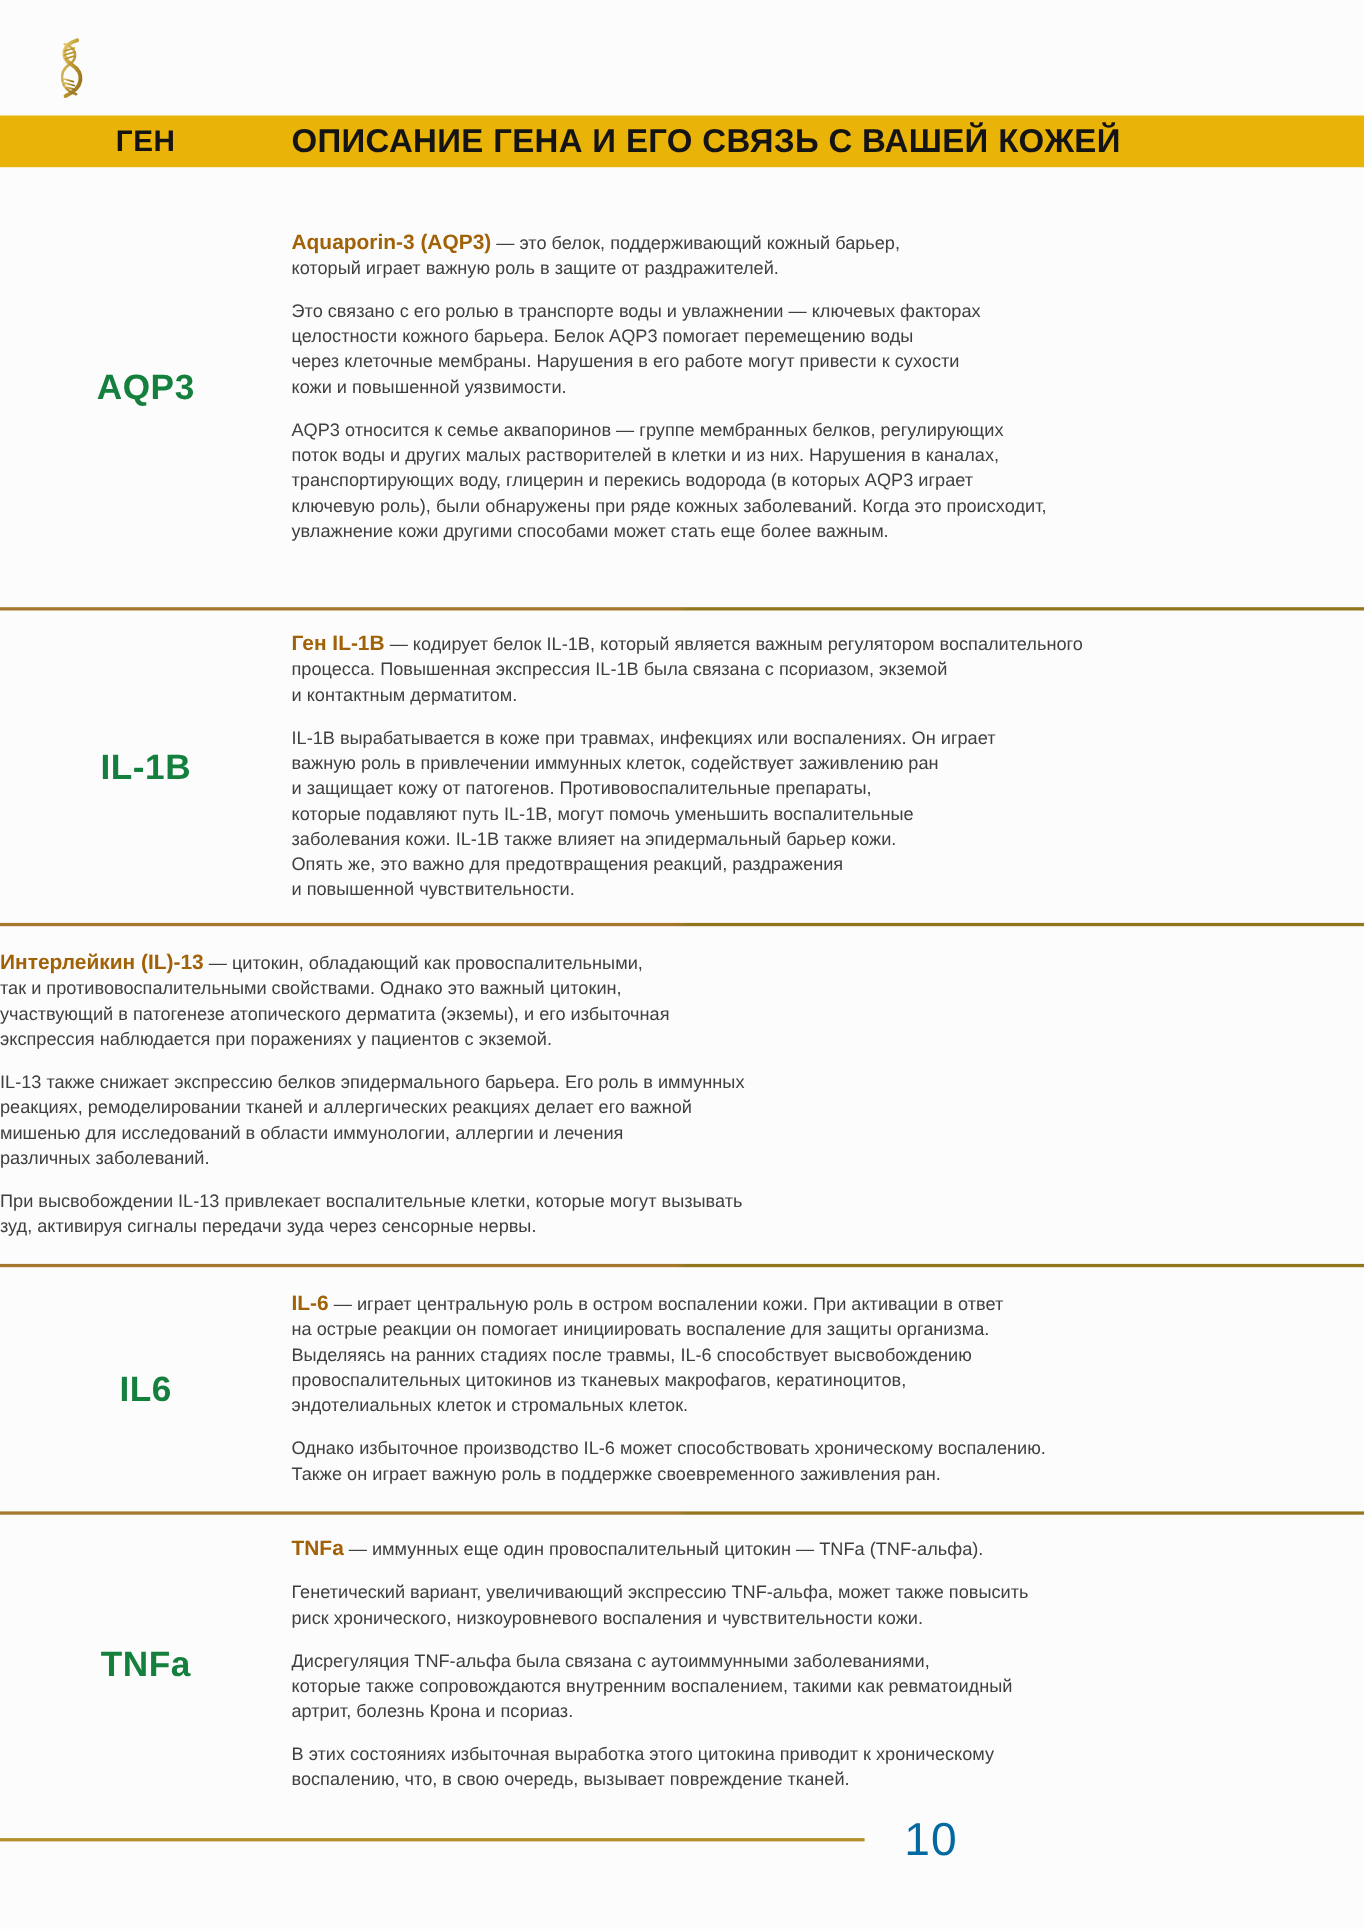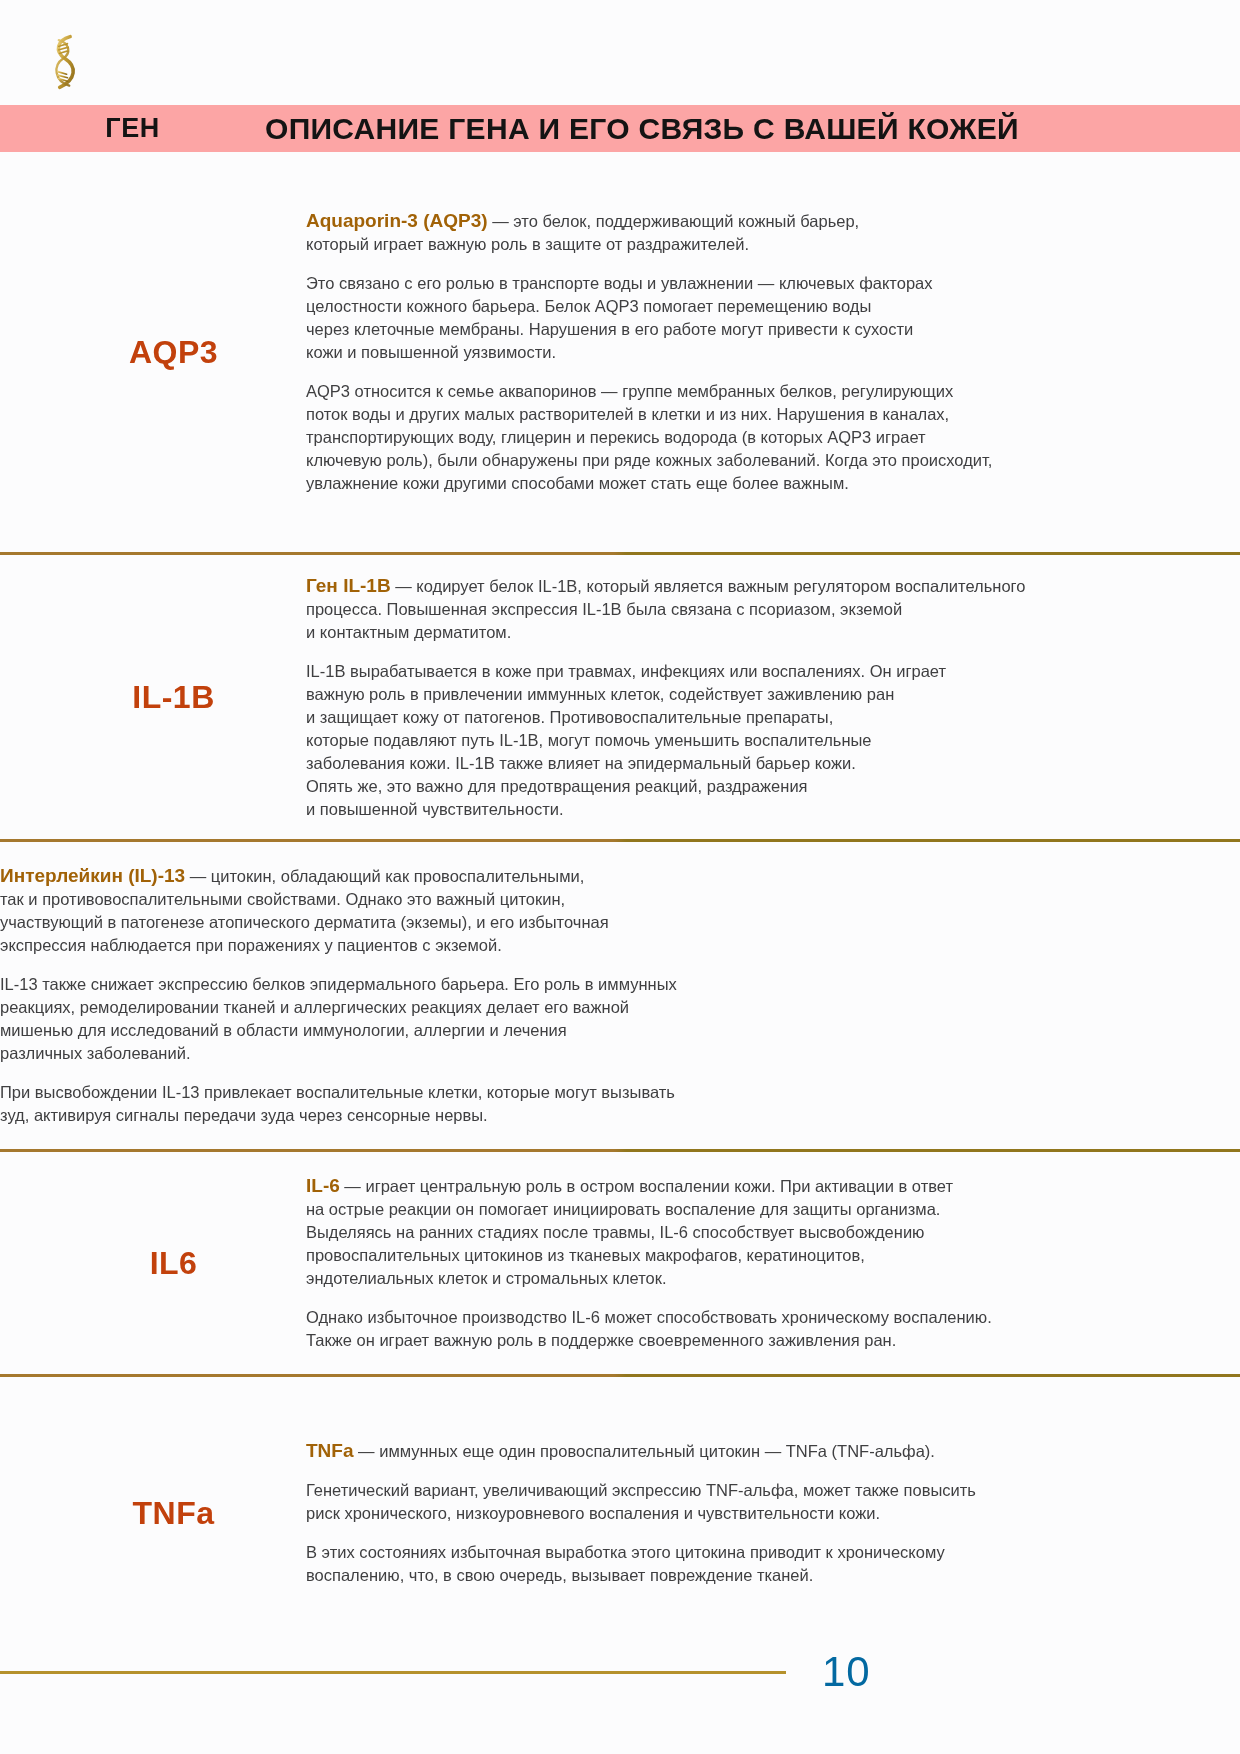--- a/index.html
+++ b/index.html
@@ -7,37 +7,37 @@
     width:1240px;height:1754px;
     background:#fcfcfd;
     font-family:"Liberation Sans",sans-serif;
     position:relative;
     overflow:hidden;
     color:#3f3f41;
   }
   .top-area{height:105px;position:relative;}
   .logo{position:absolute;left:46px;top:34px;width:36px;height:56px;}
   .header-bar{
-    height:47px;background:#fca5a5;
+    height:47px;background:#eab308;
     display:flex;align-items:center;
   }
   .header-gene{
     width:265px;text-align:center;
     font-size:27px;font-weight:700;color:#141414;letter-spacing:.5px;
   }
   .header-desc{
     font-size:30px;font-weight:700;color:#141414;letter-spacing:.3px;
   }
   .section{
     display:flex;align-items:center;
   }
   .gene-cell{
     width:265px;flex:0 0 265px;
     text-align:center;
-    font-size:32px;font-weight:700;color:#c2410c;letter-spacing:.5px;padding-left:41px;
+    font-size:32px;font-weight:700;color:#15803d;letter-spacing:.5px;
   }
   .desc-cell{width:785px;flex:0 0 785px;}
   .para{
     margin:0 0 16px 0;
     font-size:16.5px;line-height:23px;color:#3f3f41;
   }
   .para:last-child{margin-bottom:0;}
   .lead{
     font-size:19px;font-weight:700;color:#a16207;
   }
@@ -156,20 +156,23 @@
 Также он играет важную роль в поддержке своевременного заживления ран.</span></p>
       </div>
   </section>
 <div class="divider"></div>
   <section class="section">
     <div class="gene-cell">TNFa</div>
     <div class="desc-cell">
         <p class="para"><span class="lead">TNFa</span><span class="ptext"> — иммунных еще один провоспалительный цитокин — TNFa (TNF-альфа).</span></p>
         <p class="para"><span class="ptext">Генетический вариант, увеличивающий экспрессию TNF-альфа, может также повысить
 риск хронического, низкоуровневого воспаления и чувствительности кожи.</span></p>
+        <p class="para"><span class="ptext">Дисрегуляция TNF-альфа была связана с аутоиммунными заболеваниями,
+которые также сопровождаются внутренним воспалением, такими как ревматоидный
+артрит, болезнь Крона и псориаз.</span></p>
         <p class="para"><span class="ptext">В этих состояниях избыточная выработка этого цитокина приводит к хроническому
 воспалению, что, в свою очередь, вызывает повреждение тканей.</span></p>
       </div>
   </section>
 </main>
 
 <div class="footer">
   <div class="footer-line"></div>
   <div class="page-number">10</div>
 </div>

